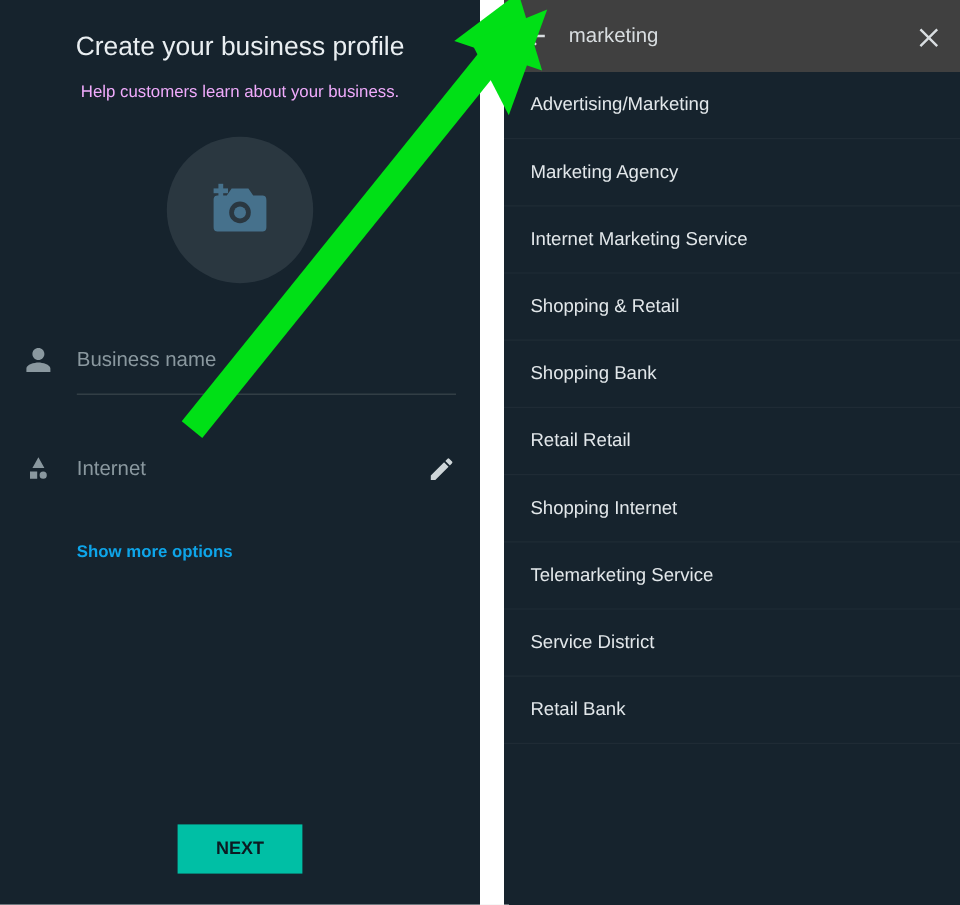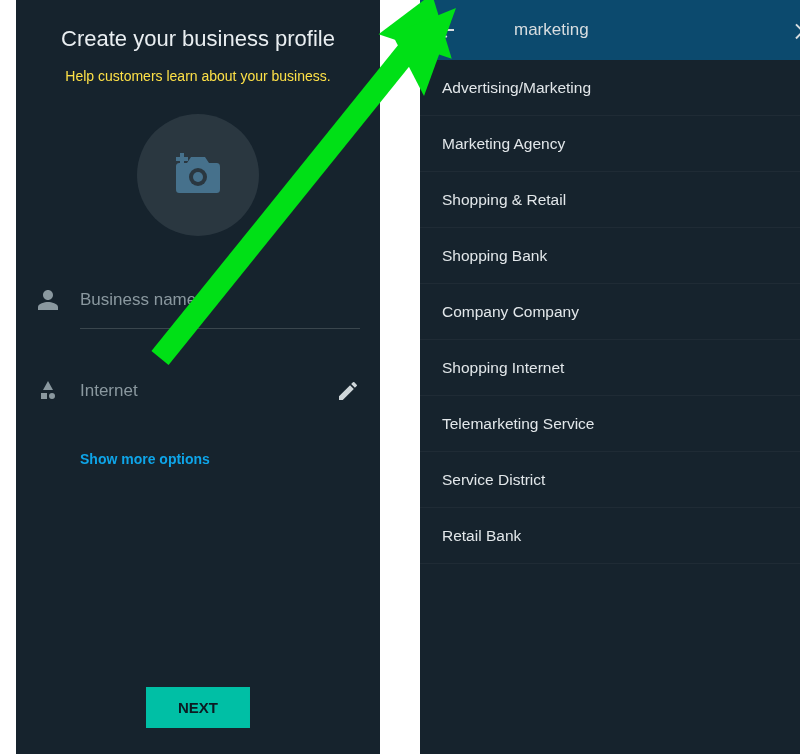--- a/index.html
+++ b/index.html
@@ -1,25 +1,25 @@
 <!DOCTYPE html>
 <html><head>
 <meta charset="utf-8">
 <style>
   * { box-sizing: border-box; margin: 0; padding: 0; }
   html, body { width: 800px; height: 754px; overflow: hidden; font-family: -apple-system, "Helvetica Neue", Arial, sans-serif; background:#fff;}
   .stage { position: relative; width: 800px; height: 754px; }
 
   .screen { position: absolute; top: 0; height: 754px; background:#16232d; color:#fff; }
-  .left  { left: 16px;  width: 364px; }
+  .left  { left: 0;  width: 400px; }
   .right { left: 420px; width: 380px; }
 
   
   .left .title   { text-align:center; font-size:22px; font-weight:500; margin-top:26px; color:#e9eef1; }
-  .left .subtitle{ text-align:center; font-size:14px; color:#fde047; margin-top:16px; }
+  .left .subtitle{ text-align:center; font-size:14px; color:#f0abfc; margin-top:16px; }
 
   .avatar-wrap{ width:122px; height:122px; border-radius:50%; background:#2a3740; margin:30px auto 0; position:relative; cursor:pointer;}
   .avatar-wrap svg{ position:absolute; left:50%; top:50%; transform:translate(-50%,-50%);}
 
   .field-row{display:flex; align-items:center; margin:0 20px; height:56px;}
   .field-row svg{flex:0 0 24px; fill:#8a989f;}
   .field-text{margin-left:20px; font-size:17px; color:#8a989f; flex:1;}
   .underline{border-bottom:1px solid #3a464d; margin:0 20px 0 64px;}
 
   .row-biz{margin-top:36px;}
@@ -27,21 +27,21 @@
   .edit-ico{flex:0 0 24px; height:24px;}
   .edit-ico svg{fill:#cfd6d9;}
 
   .show-more{margin:32px 0 0 64px; font-size:14px; font-weight:600; color:#0ea5e9; cursor:pointer;}
 
   .next-btn{position:absolute; left:50%; bottom:26px; transform:translateX(-50%);
             background:#00bfa5; color:#0c1a22; font-size:15px; font-weight:700;
             padding:12px 32px; border:none; cursor:pointer;margin-top:38px;}
 
   
-  .search-bar{height:60px; background:#0c4a6e; display:flex; align-items:center; padding:0 14px;gap:40px;}
+  .search-bar{height:60px; background:#404040; display:flex; align-items:center; padding:0 14px;}
   .search-bar .sb-back, .search-bar .sb-close{flex:0 0 24px; height:24px; cursor:pointer;}
   .search-bar .sb-back svg, .search-bar .sb-close svg{fill:#d8dde0;}
   .sb-input{flex:1; margin:0 16px; background:transparent; border:none; outline:none;
             color:#d8dde0; font-size:17px;}
 
   .result{height:56px; display:flex; align-items:center; padding:0 22px;
           border-bottom:1px solid rgba(255,255,255,0.04); font-size:15.5px; color:#e2e7ea; cursor:pointer;}
 
   
   .arrow-svg{position:absolute; left:0; top:0; pointer-events:none;}
@@ -101,23 +101,24 @@
       <div class="sb-close">
         <svg viewBox="0 0 24 24">
           <path d="M18.3 5.71L12 12.01l-6.3-6.3-1.41 1.41 6.3 6.3-6.3 6.3 1.41 1.41 6.3-6.3 6.3 6.3 1.41-1.41-6.3-6.3 6.3-6.3z"></path>
         </svg>
       </div>
     </div>
 
     <div>
       <div class="result">Advertising/Marketing</div>
       <div class="result">Marketing Agency</div>
+      <div class="result">Internet Marketing Service</div>
       <div class="result">Shopping &amp; Retail</div>
       <div class="result">Shopping Bank</div>
-      <div class="result">Company Company</div>
+      <div class="result">Retail Retail</div>
       <div class="result">Shopping Internet</div>
       <div class="result">Telemarketing Service</div>
       <div class="result">Service District</div>
       <div class="result">Retail Bank</div>
     </div>
   </div>
 
   <svg class="arrow-svg" width="800" height="754">
     <line x1="160" y1="358" x2="418" y2="38" stroke="#00e016" stroke-width="22"></line>
     <polygon points="380,36 432,-6 454,58" fill="#00e016" transform="rotate(2 432 -6)"></polygon>

